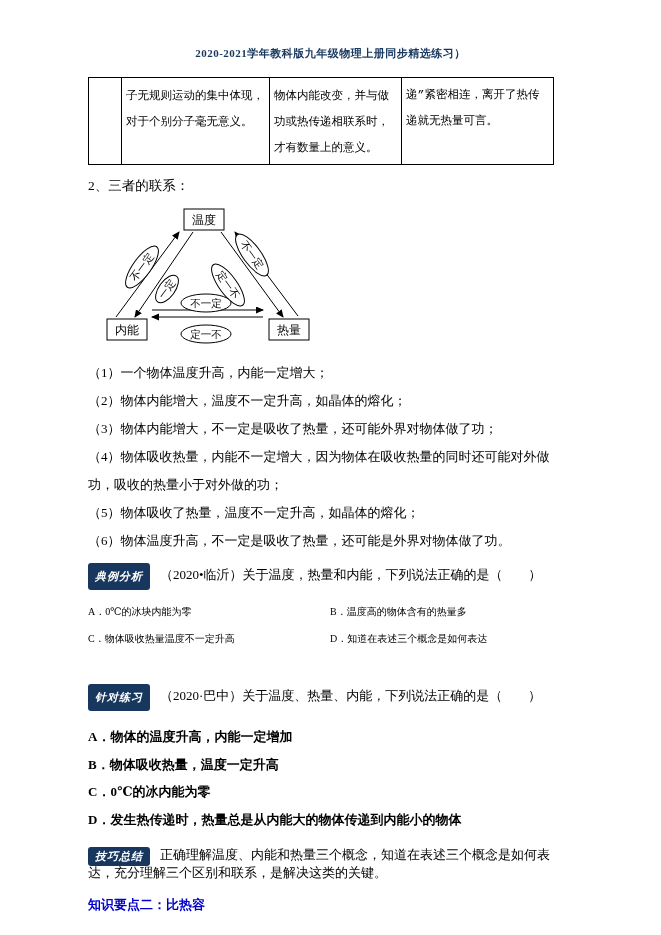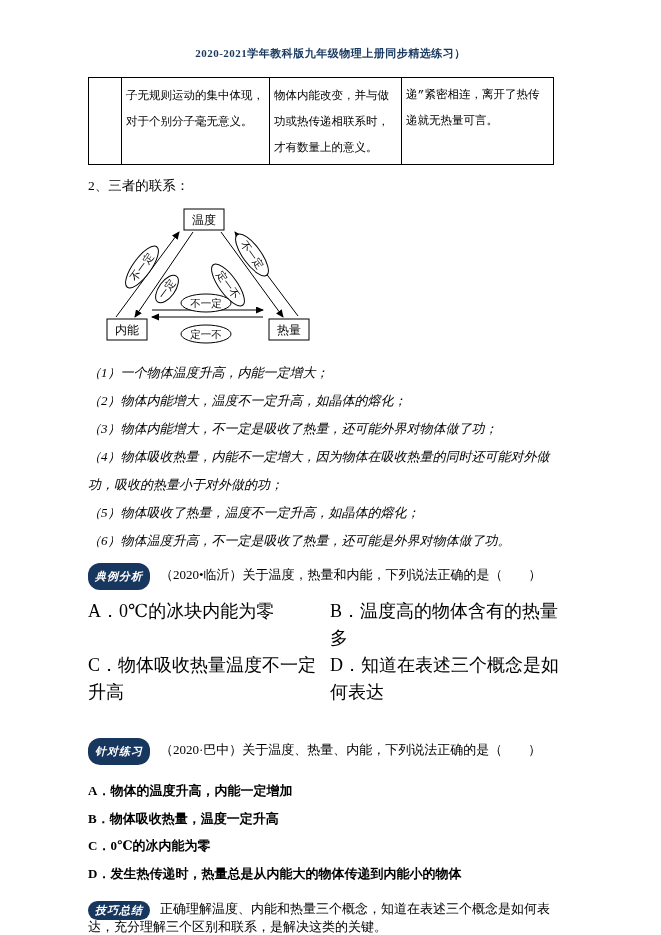--- a/index.html
+++ b/index.html
@@ -21,31 +21,31 @@
     border:1px solid #000; vertical-align:top; padding:4px 4px;
   }
   td.c0 { width:33px; }
   td.c1 { width:148px; text-align:left; }
   td.c2 { width:132px; text-align:left; }
   td.c3 { width:152px; text-align:left;font-family:Liberation Mono, monospace; }
   .heading { margin-top:12px; font-size:13.5px; }
   svg.rel-diagram { display:block; margin:8px 0 0 14px; }
   svg.rel-diagram text { font-family:"Liberation Serif","DejaVu Serif",serif; }
   .points { margin-top:14px; }
-  .point { font-size:13px; line-height:28px;font-style:italic; }
+  .point { font-size:13px; line-height:28px; }
   .q-line { margin-top:8px; font-size:13px; line-height:22px; }
   .tag {
     display:inline-block; background:#17375E; color:#fff;
     font-size:11px; font-weight:bold; font-style:italic;
     padding:2px 7px 3px 7px; margin-right:10px; letter-spacing:1px;
-    border-radius:12px; vertical-align:middle;
+    border-radius:3px; vertical-align:middle;
   }
   .opt-2col {
     margin-top:8px; display:grid; grid-template-columns:242px auto;
-    font-size:18px; line-height:27px;
+    font-size:10px; line-height:27px;
   }
   .opt-list { margin-top:12px; font-size:13px; line-height:27.5px;font-weight:bold; }
   .tips { margin-top:14px; font-size:13px; line-height:14px; }
   .next-heading { margin-top:16px; font-size:13px; font-weight:bold; color:#0000CC; }
 </style>
 </head>
 <body>
 
 <div class="page">
 

